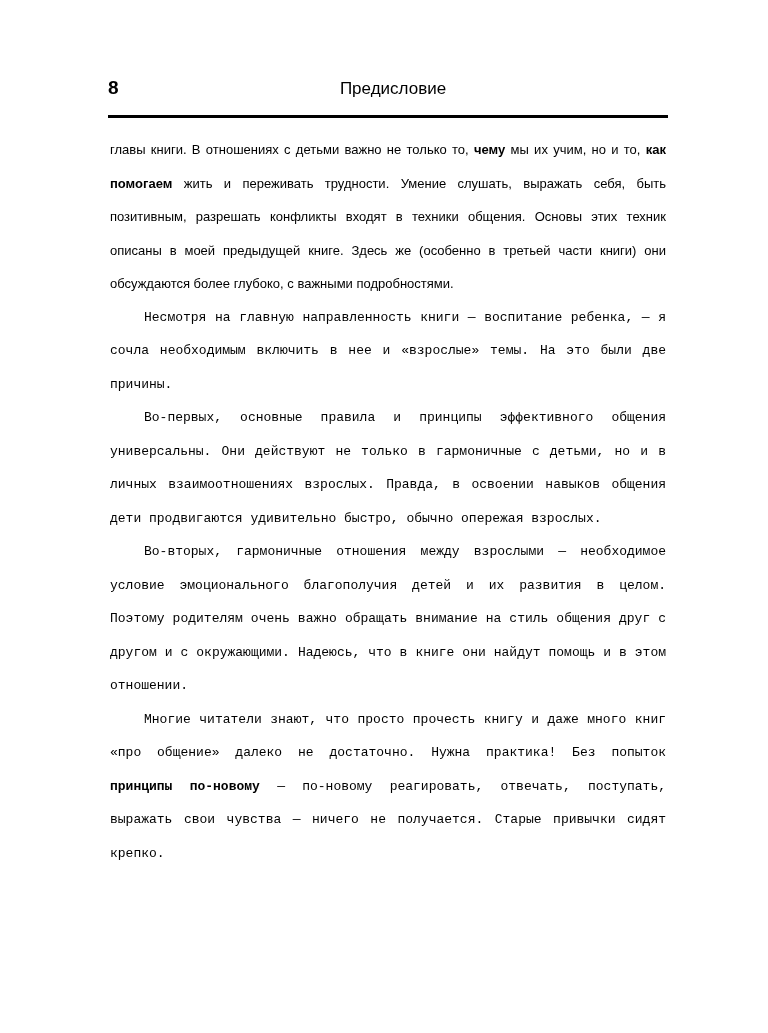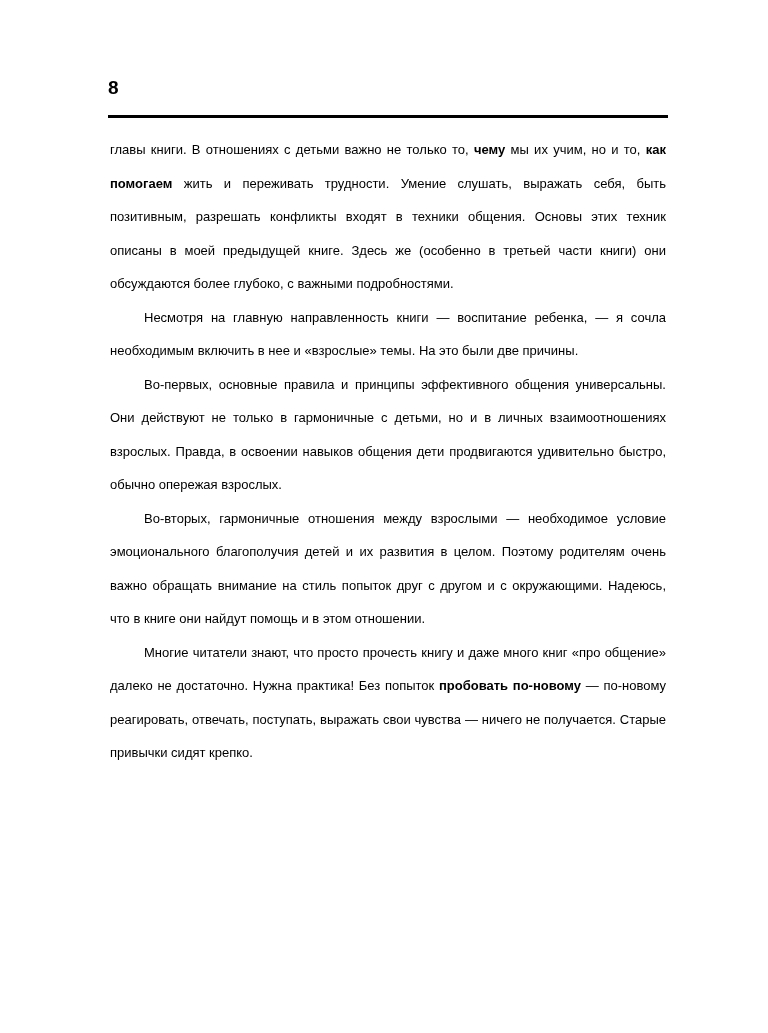--- a/index.html
+++ b/index.html
@@ -60,37 +60,39 @@
     line-height: 33.5px;
     text-align: justify;
     text-justify: inter-word;
     hyphens: manual;
   }
   .body-text p {
     margin: 0;
   }
   .body-text p.indent {
     text-indent: 34px;
+    font-family: Liberation Mono, monospace;
   }
   .body-text b {
     font-weight: bold;
   }
 </style>
 </head>
 <body>
 
 <div class="page">
 
   <div class="header">
     <div class="folio">8</div>
+    <div class="running-title">Предисловие</div>
   </div>
 
   <div class="rule"></div>
 
   <div class="body-text" id="body-text">
       <p><span>главы книги. В отношениях с детьми важно не только то, </span><b>чему</b><span> мы их учим, но и то, </span><b>как помогаем</b><span> жить и пережи­вать трудности. Умение слушать, выражать себя, быть позитивным, разрешать конфликты входят в техники обще­ния. Основы этих техник описаны в моей предыдущей книге. Здесь же (особенно в третьей части книги) они обсуждаются более глубоко, с важными подробностями.</span></p>
       <p class="indent"><span>Несмотря на главную направленность книги — вос­питание ребенка, — я сочла необходимым включить в нее и «взрослые» темы. На это были две причины.</span></p>
       <p class="indent"><span>Во-первых, основные правила и принципы эффек­тивного общения универсальны. Они действуют не толь­ко в гармоничные с детьми, но и в личных взаимоотноше­ниях взрослых. Правда, в освоении навыков общения дети продвигаются удивительно быстро, обычно опере­жая взрослых.</span></p>
-      <p class="indent"><span>Во-вторых, гармоничные отношения между взрослы­ми — необходимое условие эмоционального благопо­лучия детей и их развития в целом. Поэтому родителям очень важно обращать внимание на стиль попыток друг с другом и с окружающими. Надеюсь, что в книге они найдут помощь и в этом отношении.</span></p>
-      <p class="indent"><span>Многие читатели знают, что просто прочесть книгу и даже много книг «про общение» далеко не достаточно. Нужна практика! Без попыток </span><b>пробовать по-новому</b><span> — по-новому реагировать, отвечать, поступать, выражать свои чувства — ничего не получается. Старые привычки сидят крепко.</span></p>
+      <p class="indent"><span>Во-вторых, гармоничные отношения между взрослы­ми — необходимое условие эмоционального благопо­лучия детей и их развития в целом. Поэтому родителям очень важно обращать внимание на стиль общения друг с другом и с окружающими. Надеюсь, что в книге они найдут помощь и в этом отношении.</span></p>
+      <p class="indent"><span>Многие читатели знают, что просто прочесть книгу и даже много книг «про общение» далеко не достаточно. Нужна практика! Без попыток </span><b>принципы по-новому</b><span> — по-новому реагировать, отвечать, поступать, выражать свои чувства — ничего не получается. Старые привычки сидят крепко.</span></p>
     </div>
 
 </div>
 
 </body></html>

